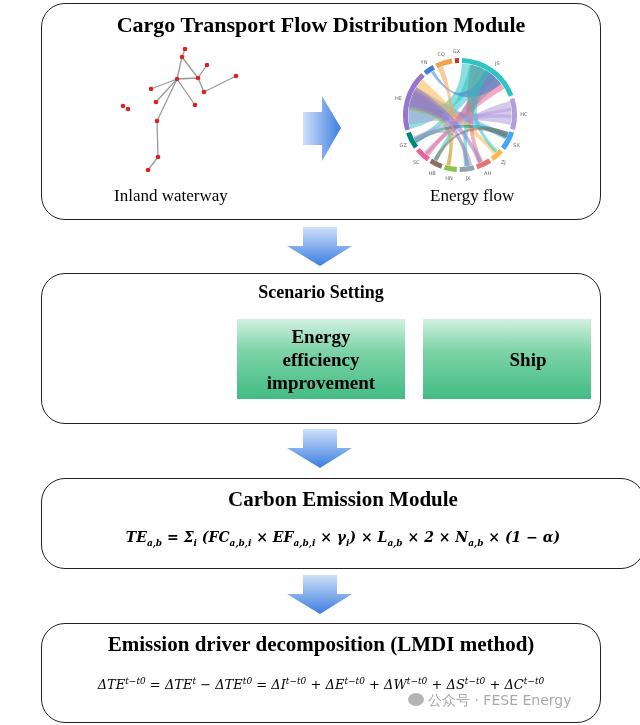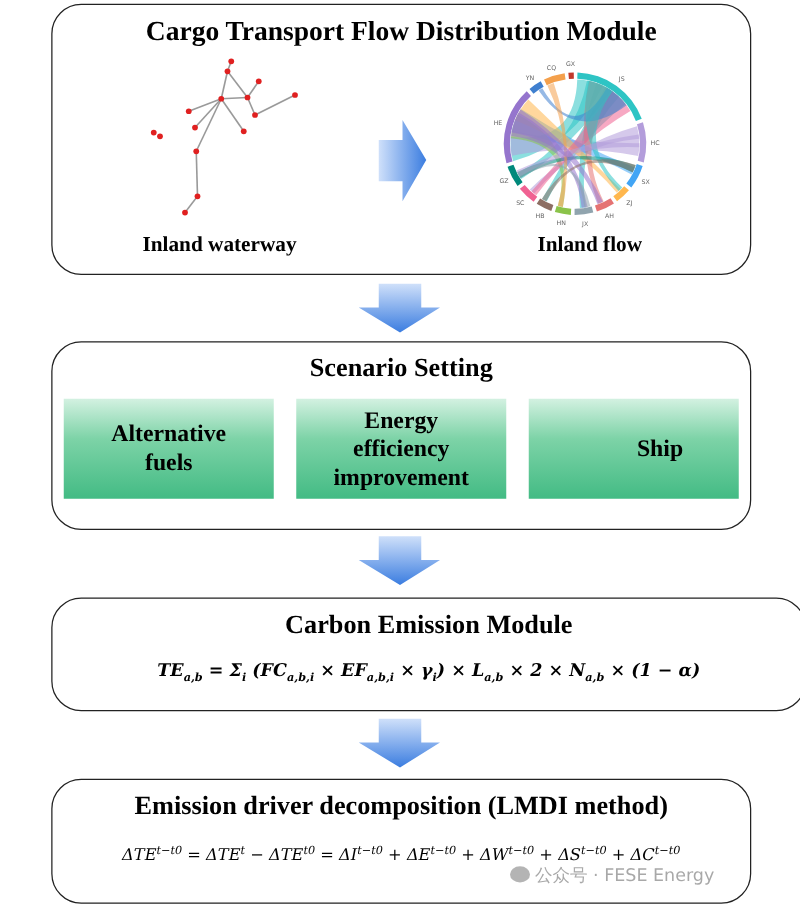--- a/index.html
+++ b/index.html
@@ -2,45 +2,45 @@
 <html><head>
 <meta charset="utf-8">
 <style>
   html, body { margin:0; padding:0; background:#ffffff; }
   body { width:640px; height:725px; position:relative; overflow:hidden; font-family:"Liberation Serif", serif; color:#000; }
   .module { position:absolute; border:1.6px solid #222; border-radius:24px; box-sizing:border-box; background:#fff; }
   .mtitle { position:absolute; left:0; right:0; text-align:center; font-weight:bold; font-family:"Liberation Serif", serif; }
   #m1 { left:41px; top:3px; width:560px; height:217px;padding-left:28px; }
   #m1 .mtitle { top:8px; font-size:22px; }
   #m2 { left:41px; top:273px; width:560px; height:151px; }
-  #m2 .mtitle { top:8px; font-size:21px; }
+  #m2 .mtitle { top:8px; font-size:18px; }
   #m3 { left:41px; top:478px; width:604px; height:91px; }
   #m3 .mtitle { top:8px; font-size:21px; }
   #m4 { left:41px; top:623px; width:560px; height:100px; }
   #m4 .mtitle { top:8px; font-size:21px; }
-  .caption { position:absolute; font-size:17px; font-family:"Liberation Serif", serif;font-weight:bold; }
+  .caption { position:absolute; font-size:17px; font-family:"Liberation Serif", serif; }
   .scen { position:absolute; top:45px; height:80px; width:168px; box-sizing:border-box;
           background:linear-gradient(#d3f1e1 0%, #7dd3a7 40%, #43bb84 100%);
           display:flex; align-items:center; justify-content:center; text-align:center;
           font-weight:bold; font-size:19px; line-height:23px; }
   .formula { position:absolute; left:0; right:0; text-align:center; font-style:italic; font-family:"DejaVu Serif", serif; }
   .formula sub, .formula sup { font-size:9px; }
   #f1 { top:50px; font-size:14px;font-weight:bold; }
   #f2 { top:52px; font-size:13px; }
   .watermark { position:absolute; left:408px; top:692px; font-family:"DejaVu Sans", sans-serif; font-size:14px; color:#9a9a9a; opacity:0.85; white-space:nowrap; }
   .watermark .wm-icon { display:inline-block; width:16px; height:13px; background:#a8a8a8; border-radius:50%; vertical-align:-1px; margin-right:4px; }
   svg { position:absolute; overflow:visible; }
 </style>
 </head>
 <body>
 
 <div id="m1" class="module">
   <div class="mtitle">Cargo Transport Flow Distribution Module</div>
   <div class="caption" style="left:72px; top:182px;">Inland waterway</div>
-  <div class="caption" style="left:388px; top:182px;">Inland flow</div>
+  <div class="caption" style="left:388px; top:182px;">Energy flow</div>
 </div>
 
 <svg id="network" width="640" height="725" style="left:0;top:0;">
     <line x1="185" y1="49" x2="182" y2="57" stroke="#9a9a9a" stroke-width="1.3"></line>
     <line x1="182" y1="57" x2="177" y2="79" stroke="#9a9a9a" stroke-width="1.3"></line>
     <line x1="182" y1="57" x2="198" y2="78" stroke="#9a9a9a" stroke-width="1.3"></line>
     <line x1="177" y1="79" x2="198" y2="78" stroke="#9a9a9a" stroke-width="1.3"></line>
     <line x1="198" y1="78" x2="207" y2="65" stroke="#9a9a9a" stroke-width="1.3"></line>
     <line x1="198" y1="78" x2="204" y2="92" stroke="#9a9a9a" stroke-width="1.3"></line>
     <line x1="204" y1="92" x2="236" y2="76" stroke="#9a9a9a" stroke-width="1.3"></line>
@@ -137,23 +137,20 @@
 </svg>
 <svg width="640" height="725" style="left:0;top:0;">
   <polygon points="303,429 337,429 337,448 352,448 320,468 287,448 303,448" fill="url(#gradV)"></polygon>
 </svg>
 <svg width="640" height="725" style="left:0;top:0;">
   <polygon points="303,575 337,575 337,594 352,594 320,614 287,594 303,594" fill="url(#gradV)"></polygon>
 </svg>
 
 <div id="m2" class="module">
   <div class="mtitle">Scenario Setting</div>
-  <div class="scen" style="left:9px;">
-    <div><span>Alternative</span><br><span>fuels</span></div>
-  </div>
   <div class="scen" style="left:195px;">
     <div><span>Energy</span><br><span>efficiency</span><br><span>improvement</span></div>
   </div>
   <div class="scen" style="left:381px;padding-left:42px;">
     <div><span>Ship</span><br></div>
   </div>
 </div>
 
 <div id="m3" class="module">
   <div class="mtitle">Carbon Emission Module</div>

